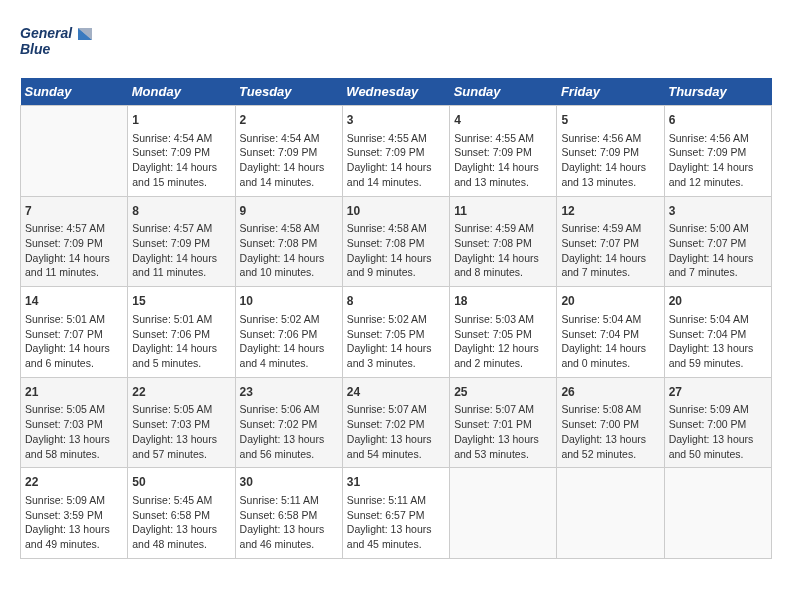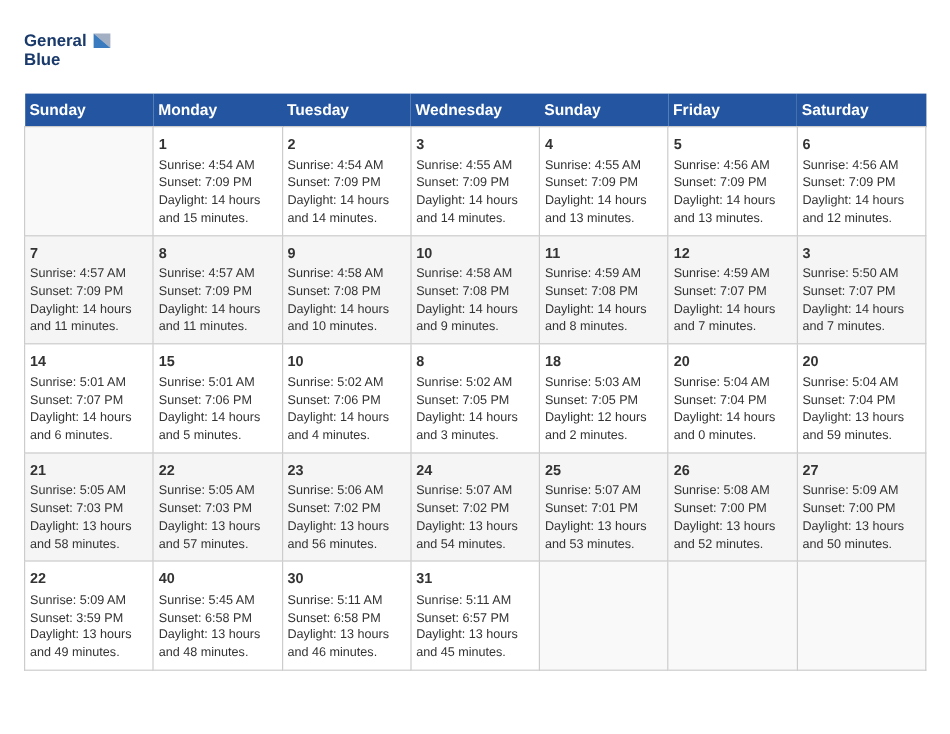--- a/index.html
+++ b/index.html
@@ -12,20 +12,21 @@
     }
     .header {
       display: flex;
       justify-content: space-between;
       align-items: flex-start;
       margin-bottom: 10px;
     }
     .logo {
       display: flex;
       align-items: center;
+      font-style: italic;
     }
     .title-block {
       text-align: right;
     }
     .main-title {
       font-size: 36px;
       font-weight: bold;
       color: #1a3a6b;
     }
     .subtitle {
@@ -37,20 +38,21 @@
       border-collapse: collapse;
       font-size: 11px;
     }
     thead tr th {
       background-color: #2355a0;
       color: #fff;
       padding: 6px 4px;
       text-align: left;
       font-size: 13px;
       font-weight: bold;
+      font-style: italic;
     }
     tbody tr td {
       vertical-align: top;
       padding: 6px 4px;
       border: 1px solid #ccc;
       color: #333;
       font-size: 10.5px;
       line-height: 1.4;
       width: 14.28%;
     }
@@ -90,41 +92,41 @@
 
 <table>
   <thead>
     <tr id="header-row">
         <th>Sunday</th>
         <th>Monday</th>
         <th>Tuesday</th>
         <th>Wednesday</th>
         <th>Sunday</th>
         <th>Friday</th>
-        <th>Saturday</th>
+        <th>Thursday</th>
       </tr>
   </thead>
   <tbody id="calendar-body">
       <tr>
         <td class="empty-cell"></td>
         <td><span class="day-num">1</span><span>Sunrise: 4:54 AM</span><br><span>Sunset: 7:09 PM</span><br><span>Daylight: 14 hours and 15 minutes.</span><br></td>
         <td><span class="day-num">2</span><span>Sunrise: 4:54 AM</span><br><span>Sunset: 7:09 PM</span><br><span>Daylight: 14 hours and 14 minutes.</span><br></td>
         <td><span class="day-num">3</span><span>Sunrise: 4:55 AM</span><br><span>Sunset: 7:09 PM</span><br><span>Daylight: 14 hours and 14 minutes.</span><br></td>
         <td><span class="day-num">4</span><span>Sunrise: 4:55 AM</span><br><span>Sunset: 7:09 PM</span><br><span>Daylight: 14 hours and 13 minutes.</span><br></td>
         <td><span class="day-num">5</span><span>Sunrise: 4:56 AM</span><br><span>Sunset: 7:09 PM</span><br><span>Daylight: 14 hours and 13 minutes.</span><br></td>
         <td><span class="day-num">6</span><span>Sunrise: 4:56 AM</span><br><span>Sunset: 7:09 PM</span><br><span>Daylight: 14 hours and 12 minutes.</span><br></td>
       </tr>
       <tr>
         <td><span class="day-num">7</span><span>Sunrise: 4:57 AM</span><br><span>Sunset: 7:09 PM</span><br><span>Daylight: 14 hours and 11 minutes.</span><br></td>
         <td><span class="day-num">8</span><span>Sunrise: 4:57 AM</span><br><span>Sunset: 7:09 PM</span><br><span>Daylight: 14 hours and 11 minutes.</span><br></td>
         <td><span class="day-num">9</span><span>Sunrise: 4:58 AM</span><br><span>Sunset: 7:08 PM</span><br><span>Daylight: 14 hours and 10 minutes.</span><br></td>
         <td><span class="day-num">10</span><span>Sunrise: 4:58 AM</span><br><span>Sunset: 7:08 PM</span><br><span>Daylight: 14 hours and 9 minutes.</span><br></td>
         <td><span class="day-num">11</span><span>Sunrise: 4:59 AM</span><br><span>Sunset: 7:08 PM</span><br><span>Daylight: 14 hours and 8 minutes.</span><br></td>
         <td><span class="day-num">12</span><span>Sunrise: 4:59 AM</span><br><span>Sunset: 7:07 PM</span><br><span>Daylight: 14 hours and 7 minutes.</span><br></td>
-        <td><span class="day-num">3</span><span>Sunrise: 5:50 AM</span><br><span>Sunset: 7:07 PM</span><br><span>Daylight: 14 hours and 7 minutes.</span><br></td>
+        <td><span class="day-num">3</span><span>Sunrise: 5:00 AM</span><br><span>Sunset: 7:07 PM</span><br><span>Daylight: 14 hours and 7 minutes.</span><br></td>
       </tr>
       <tr>
         <td><span class="day-num">14</span><span>Sunrise: 5:01 AM</span><br><span>Sunset: 7:07 PM</span><br><span>Daylight: 14 hours and 6 minutes.</span><br></td>
         <td><span class="day-num">15</span><span>Sunrise: 5:01 AM</span><br><span>Sunset: 7:06 PM</span><br><span>Daylight: 14 hours and 5 minutes.</span><br></td>
         <td><span class="day-num">10</span><span>Sunrise: 5:02 AM</span><br><span>Sunset: 7:06 PM</span><br><span>Daylight: 14 hours and 4 minutes.</span><br></td>
         <td><span class="day-num">8</span><span>Sunrise: 5:02 AM</span><br><span>Sunset: 7:05 PM</span><br><span>Daylight: 14 hours and 3 minutes.</span><br></td>
         <td><span class="day-num">18</span><span>Sunrise: 5:03 AM</span><br><span>Sunset: 7:05 PM</span><br><span>Daylight: 12 hours and 2 minutes.</span><br></td>
         <td><span class="day-num">20</span><span>Sunrise: 5:04 AM</span><br><span>Sunset: 7:04 PM</span><br><span>Daylight: 14 hours and 0 minutes.</span><br></td>
         <td><span class="day-num">20</span><span>Sunrise: 5:04 AM</span><br><span>Sunset: 7:04 PM</span><br><span>Daylight: 13 hours and 59 minutes.</span><br></td>
       </tr>
@@ -132,21 +134,21 @@
         <td><span class="day-num">21</span><span>Sunrise: 5:05 AM</span><br><span>Sunset: 7:03 PM</span><br><span>Daylight: 13 hours and 58 minutes.</span><br></td>
         <td><span class="day-num">22</span><span>Sunrise: 5:05 AM</span><br><span>Sunset: 7:03 PM</span><br><span>Daylight: 13 hours and 57 minutes.</span><br></td>
         <td><span class="day-num">23</span><span>Sunrise: 5:06 AM</span><br><span>Sunset: 7:02 PM</span><br><span>Daylight: 13 hours and 56 minutes.</span><br></td>
         <td><span class="day-num">24</span><span>Sunrise: 5:07 AM</span><br><span>Sunset: 7:02 PM</span><br><span>Daylight: 13 hours and 54 minutes.</span><br></td>
         <td><span class="day-num">25</span><span>Sunrise: 5:07 AM</span><br><span>Sunset: 7:01 PM</span><br><span>Daylight: 13 hours and 53 minutes.</span><br></td>
         <td><span class="day-num">26</span><span>Sunrise: 5:08 AM</span><br><span>Sunset: 7:00 PM</span><br><span>Daylight: 13 hours and 52 minutes.</span><br></td>
         <td><span class="day-num">27</span><span>Sunrise: 5:09 AM</span><br><span>Sunset: 7:00 PM</span><br><span>Daylight: 13 hours and 50 minutes.</span><br></td>
       </tr>
       <tr>
         <td><span class="day-num">22</span><span>Sunrise: 5:09 AM</span><br><span>Sunset: 3:59 PM</span><br><span>Daylight: 13 hours and 49 minutes.</span><br></td>
-        <td><span class="day-num">40</span><span>Sunrise: 5:45 AM</span><br><span>Sunset: 6:58 PM</span><br><span>Daylight: 13 hours and 48 minutes.</span><br></td>
+        <td><span class="day-num">50</span><span>Sunrise: 5:45 AM</span><br><span>Sunset: 6:58 PM</span><br><span>Daylight: 13 hours and 48 minutes.</span><br></td>
         <td><span class="day-num">30</span><span>Sunrise: 5:11 AM</span><br><span>Sunset: 6:58 PM</span><br><span>Daylight: 13 hours and 46 minutes.</span><br></td>
         <td><span class="day-num">31</span><span>Sunrise: 5:11 AM</span><br><span>Sunset: 6:57 PM</span><br><span>Daylight: 13 hours and 45 minutes.</span><br></td>
         <td class="empty-cell"></td>
         <td class="empty-cell"></td>
         <td class="empty-cell"></td>
       </tr>
     </tbody>
 </table>
 
 </body></html>

